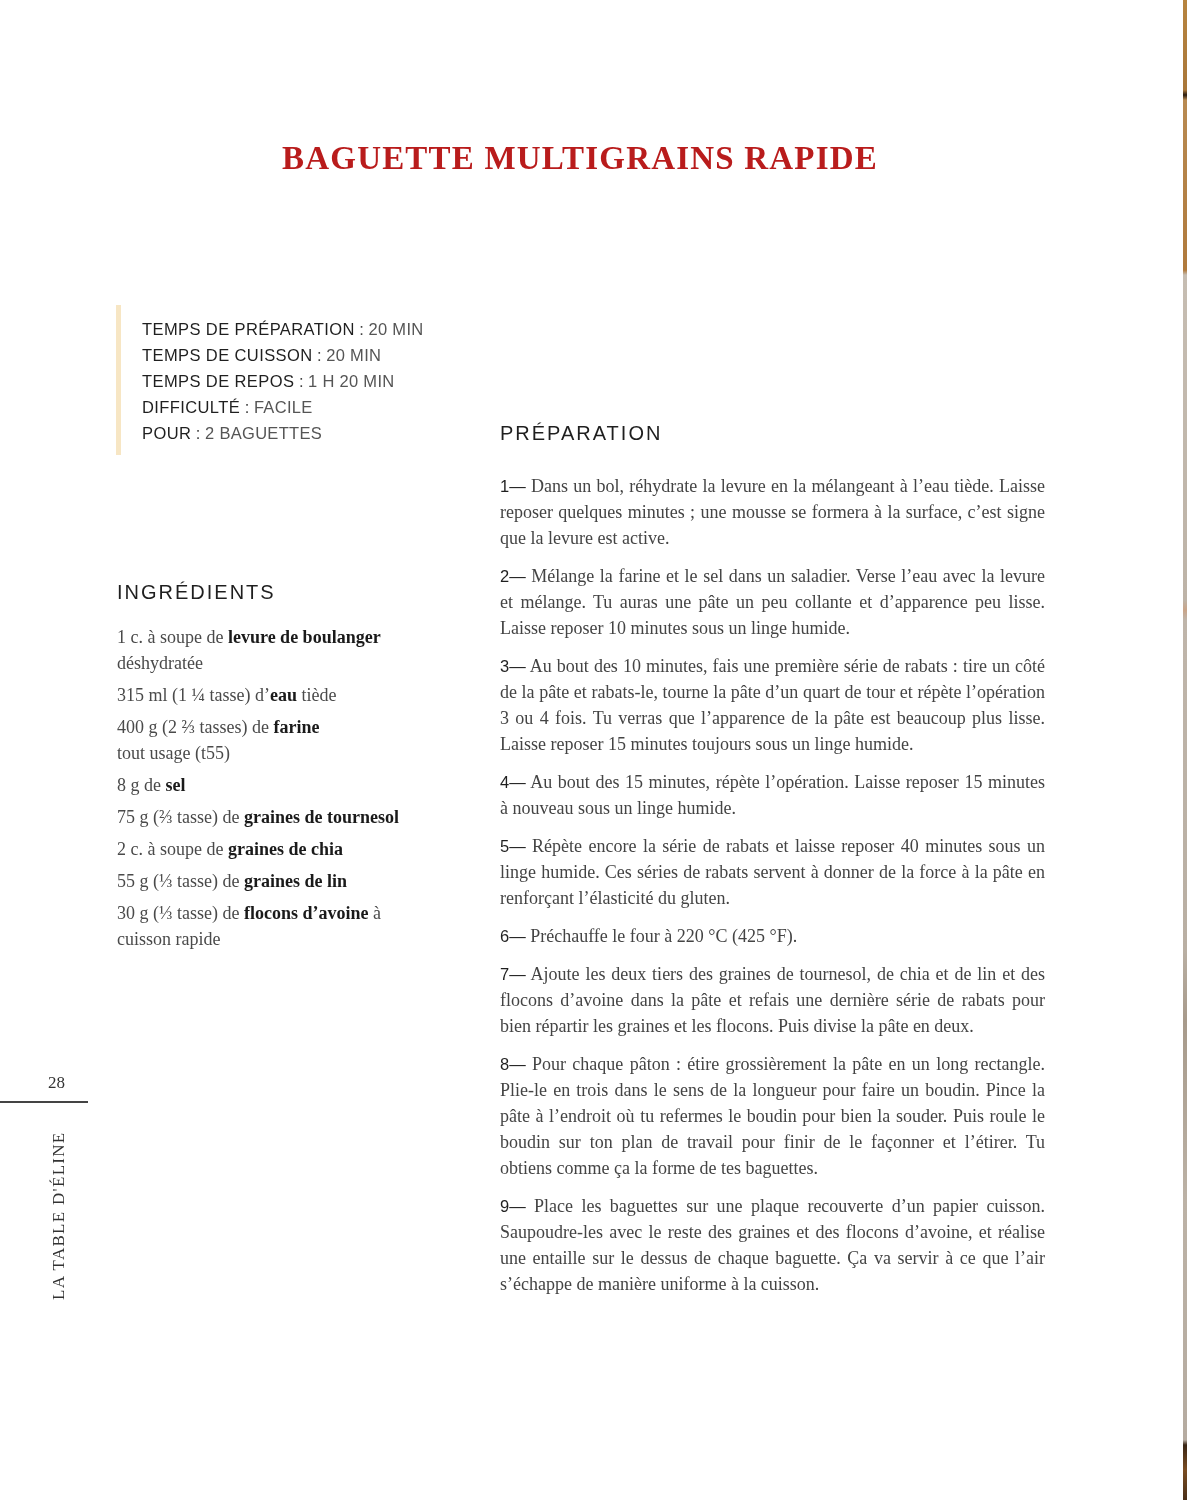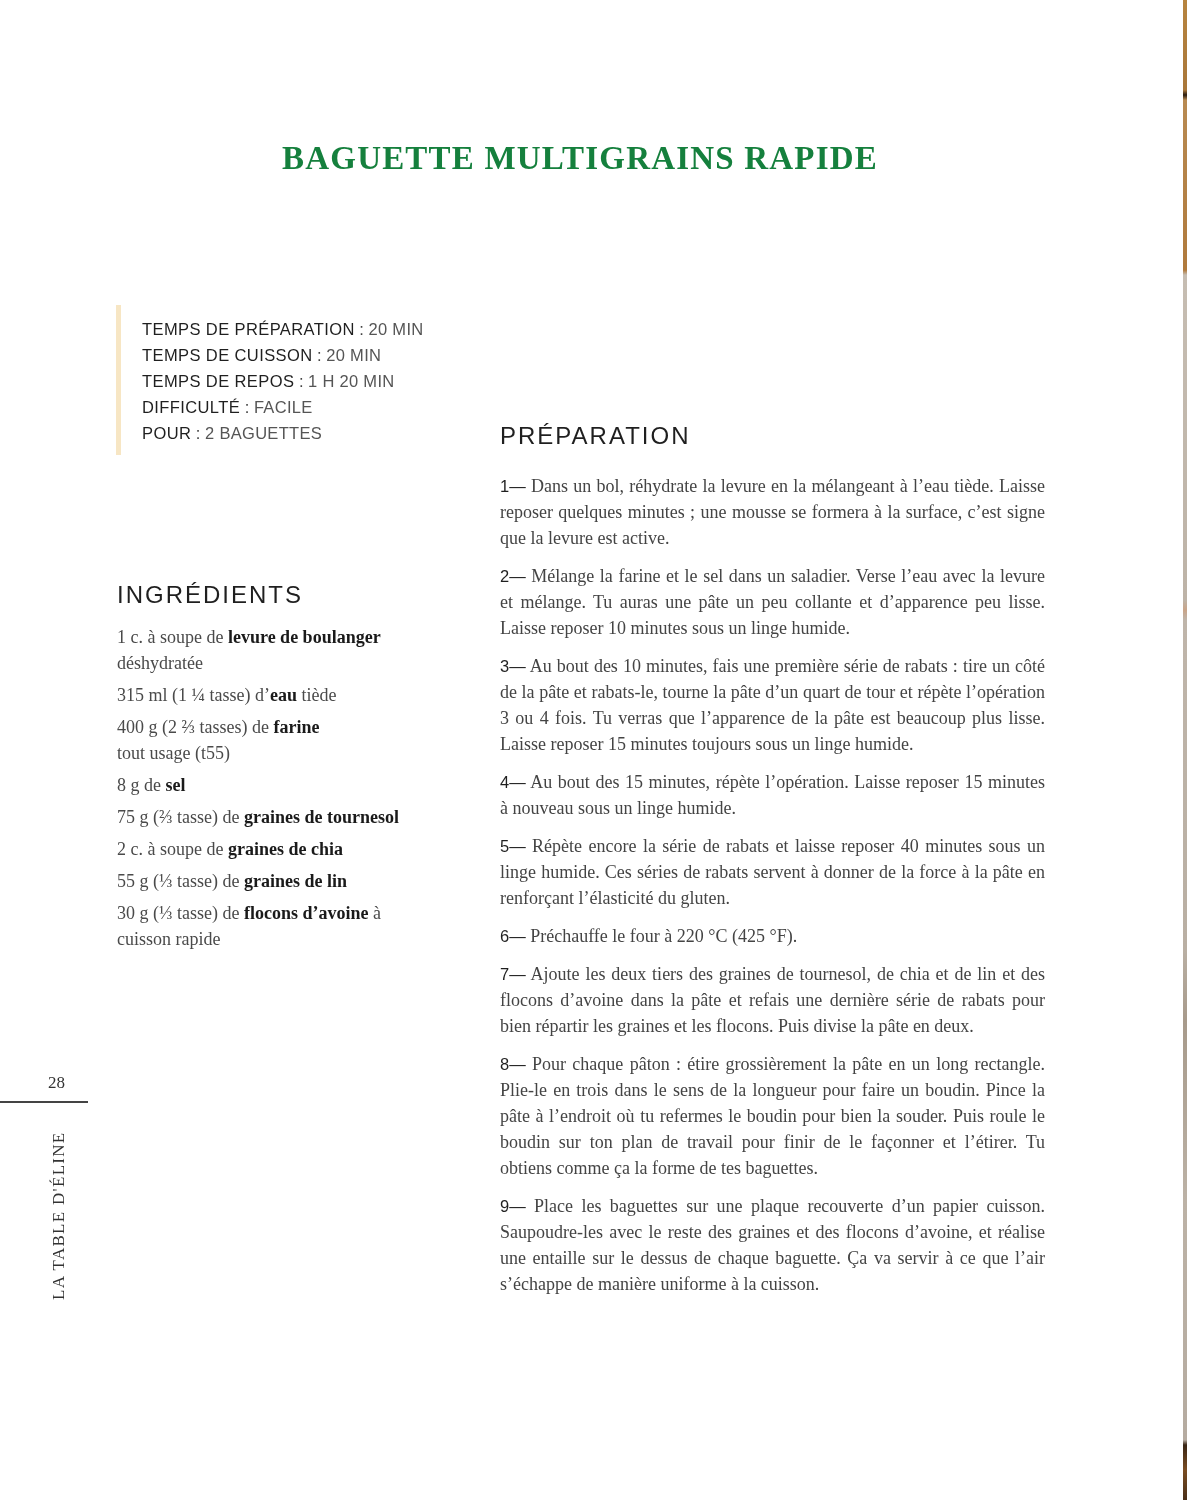--- a/index.html
+++ b/index.html
@@ -21,21 +21,21 @@
         #c6bdb2 275px, #bdb3a7 600px, #c9a488 610px, #bfb5aa 620px,
         #b9afa3 950px, #a79a8b 1020px, #bcb2a6 1200px, #b5aba0 1440px,
         #3a2616 1445px, #7a4d22 1470px, #4a2f18 1500px);
     }
 
     
     .title {
       position: absolute; left: 0; width: 1160px; top: 118px;
       text-align: center;
       font-family: "Liberation Serif", "DejaVu Serif", serif;
-      font-size: 33px; letter-spacing: 1.2px; color: #15803d;
+      font-size: 33px; letter-spacing: 1.2px; color: #b91c1c;
     }
     .subtitle {
       position: absolute; left: 0; width: 1160px; top: 171px;
       text-align: center;
       font-family: "Liberation Serif", "DejaVu Serif", serif;
       font-style: italic; font-size: 18px; color: #333;
       letter-spacing: 0.4px;
     }
 
     
@@ -50,21 +50,21 @@
       margin: 0; padding: 0; list-style: none;
     }
     .info-list .lbl { letter-spacing: 0.4px; }
     .info-list .sep { color: #444; }
     .info-list .val { color: #555; font-weight: 300; letter-spacing: 0.3px; }
 
     
     .section-heading {
       position: absolute;
       font-family: "Liberation Sans", "DejaVu Sans", sans-serif;
-      font-size: 24px; letter-spacing: 2px; color: #1f1f1f;
+      font-size: 20px; letter-spacing: 2px; color: #1f1f1f;
       margin: 0; font-weight: normal;
     }
     .h-ingredients { left: 117px; top: 557px; margin-top: 24px; }
     .h-preparation { left: 500px; top: 422px; }
 
     
     .ingredients {
       position: absolute; left: 117px; top: 624px; width: 340px;
       margin: 0; padding: 0; list-style: none;
       font-family: "Liberation Serif", "DejaVu Serif", serif;

